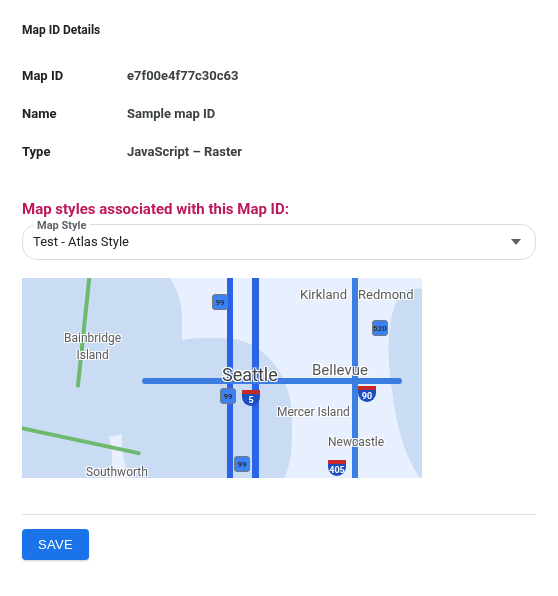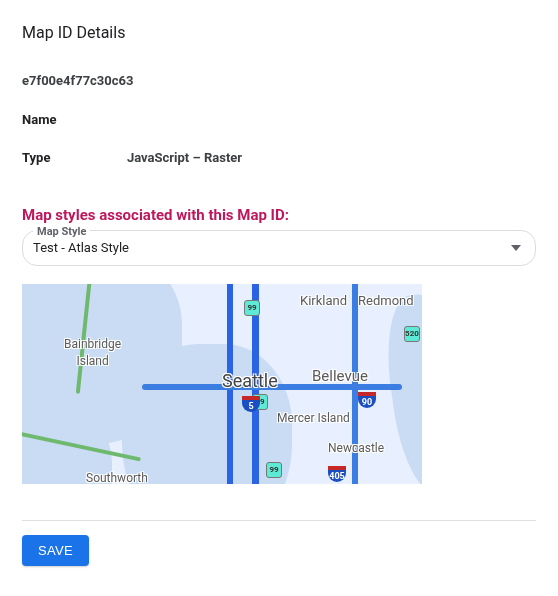--- a/index.html
+++ b/index.html
@@ -8,22 +8,22 @@
       background: #ffffff;
       color: #202124;
       width: 558px;
       padding: 16px 22px 0 22px;
       position: relative;
       font-size: 14px;
       line-height: 1.4;
     }
 
     h1.page-title {
-      font-size: 16px;
-      font-weight: 400;
+      font-size: 12px;
+      font-weight: 700;
       color: #202124;
       margin: 6px 0 22px 0;
     }
 
     .kv-table {
       width: 100%;
     }
     .kv-row {
       display: flex;
       align-items: baseline;
@@ -101,28 +101,27 @@
       position:absolute;
       font-weight:400;
       color:#5b5b5b;
       text-shadow: -1px -1px 0 #fff, 1px -1px 0 #fff, -1px 1px 0 #fff, 1px 1px 0 #fff;
       white-space: nowrap;
     }
     .map-city.main { font-size:18px; color:#444; }
     .map-shield {
       position:absolute;
       width:16px; height:16px;
-      background:#5eead4;
+      background:#3b82f6;
       border:1px solid #777;
       border-radius:3px;
       font-size:8px;
       font-weight:700;
       display:flex; align-items:center; justify-content:center;
       color:#333;
-      margin-left:32px;
     }
     .map-interstate {
       position:absolute;
       width:18px; height:16px;
       background:#1b4fc1;
       border-radius:0 0 9px 9px;
       border-top:4px solid #c62828;
       font-size:9px;
       font-weight:700;
       display:flex; align-items:center; justify-content:center;
@@ -149,24 +148,26 @@
       box-shadow: 0 1px 2px rgba(0,0,0,.2);
     }
   </style>
 </head>
 <body>
 
 <h1 class="page-title">Map ID Details</h1>
 
 <div class="kv-table">
   <div class="kv-row">
+    <div class="kv-key">Map ID</div>
     <div class="kv-val">e7f00e4f77c30c63</div>
   </div>
   <div class="kv-row">
     <div class="kv-key">Name</div>
+    <div class="kv-val">Sample map ID</div>
   </div>
   <div class="kv-row">
     <div class="kv-key">Type</div>
     <div class="kv-val">JavaScript – Raster</div>
   </div>
 </div>
 
 <div class="assoc-heading">Map styles associated with this Map ID:</div>
 
 <div class="select-wrap">

